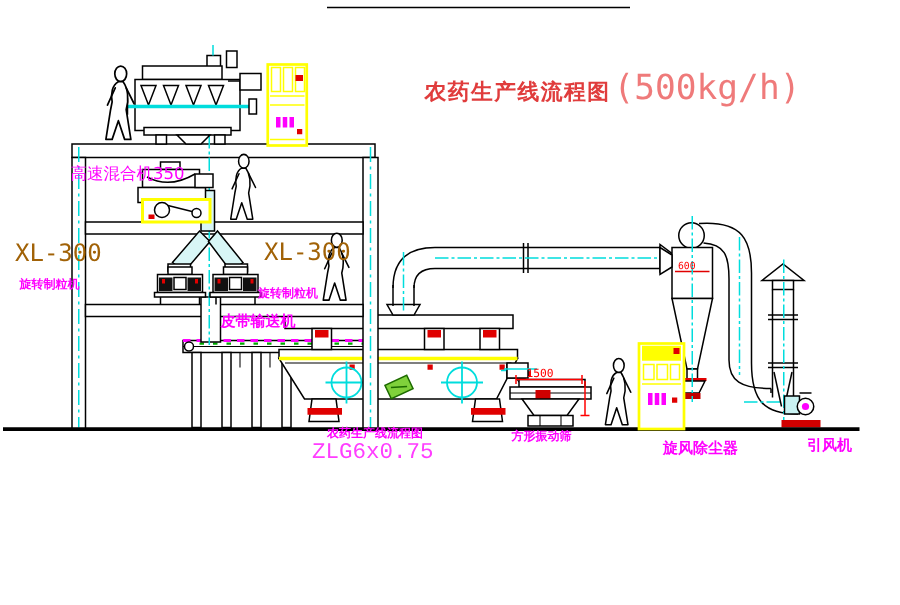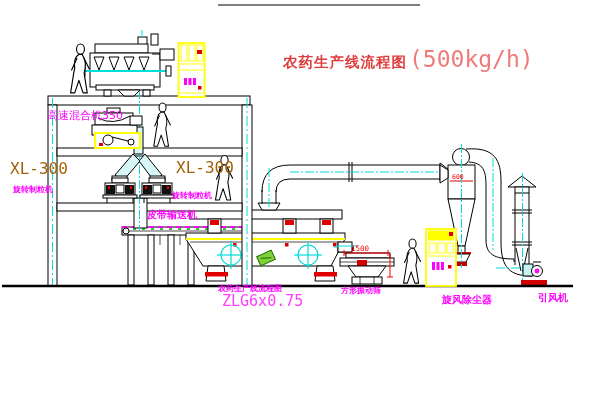--- a/index.html
+++ b/index.html
@@ -306,21 +306,21 @@
 
 <span class="lbl cad model-big" style="left:10px;top:161px;">XL-300</span>
 <span class="lbl lbl-tiny lbl-bold" style="left:13px;top:186px;">旋转制粒机</span>
 
 <span class="lbl cad model-big" style="left:176px;top:160px;">XL-300</span>
 <span class="lbl lbl-tiny lbl-bold" style="left:172px;top:192px;">旋转制粒机</span>
 
 <span class="lbl lbl-small lbl-bold" style="left:147px;top:210px;">皮带输送机</span>
 
 <span class="lbl lbl-tiny lbl-bold" style="left:218px;top:285px;">农药生产线流程图</span>
-<span class="lbl cad model-mid" style="left:222px;top:294px;">ZLG6x0.75</span>
+<span class="lbl cad model-mid" style="left:208px;top:294px;font-family:Liberation Mono, monospace;">ZLG6x0.75</span>
 
 <span class="lbl lbl-tiny lbl-bold" style="left:341px;top:287px;">方形振动筛</span>
 
 <span class="lbl lbl-small lbl-bold" style="left:442px;top:295px;font-size:10px;">旋风除尘器</span>
 
 <span class="lbl lbl-small lbl-bold" style="left:538px;top:293px;font-size:10px;">引风机</span>
 
 </div>
 
 </body></html>

